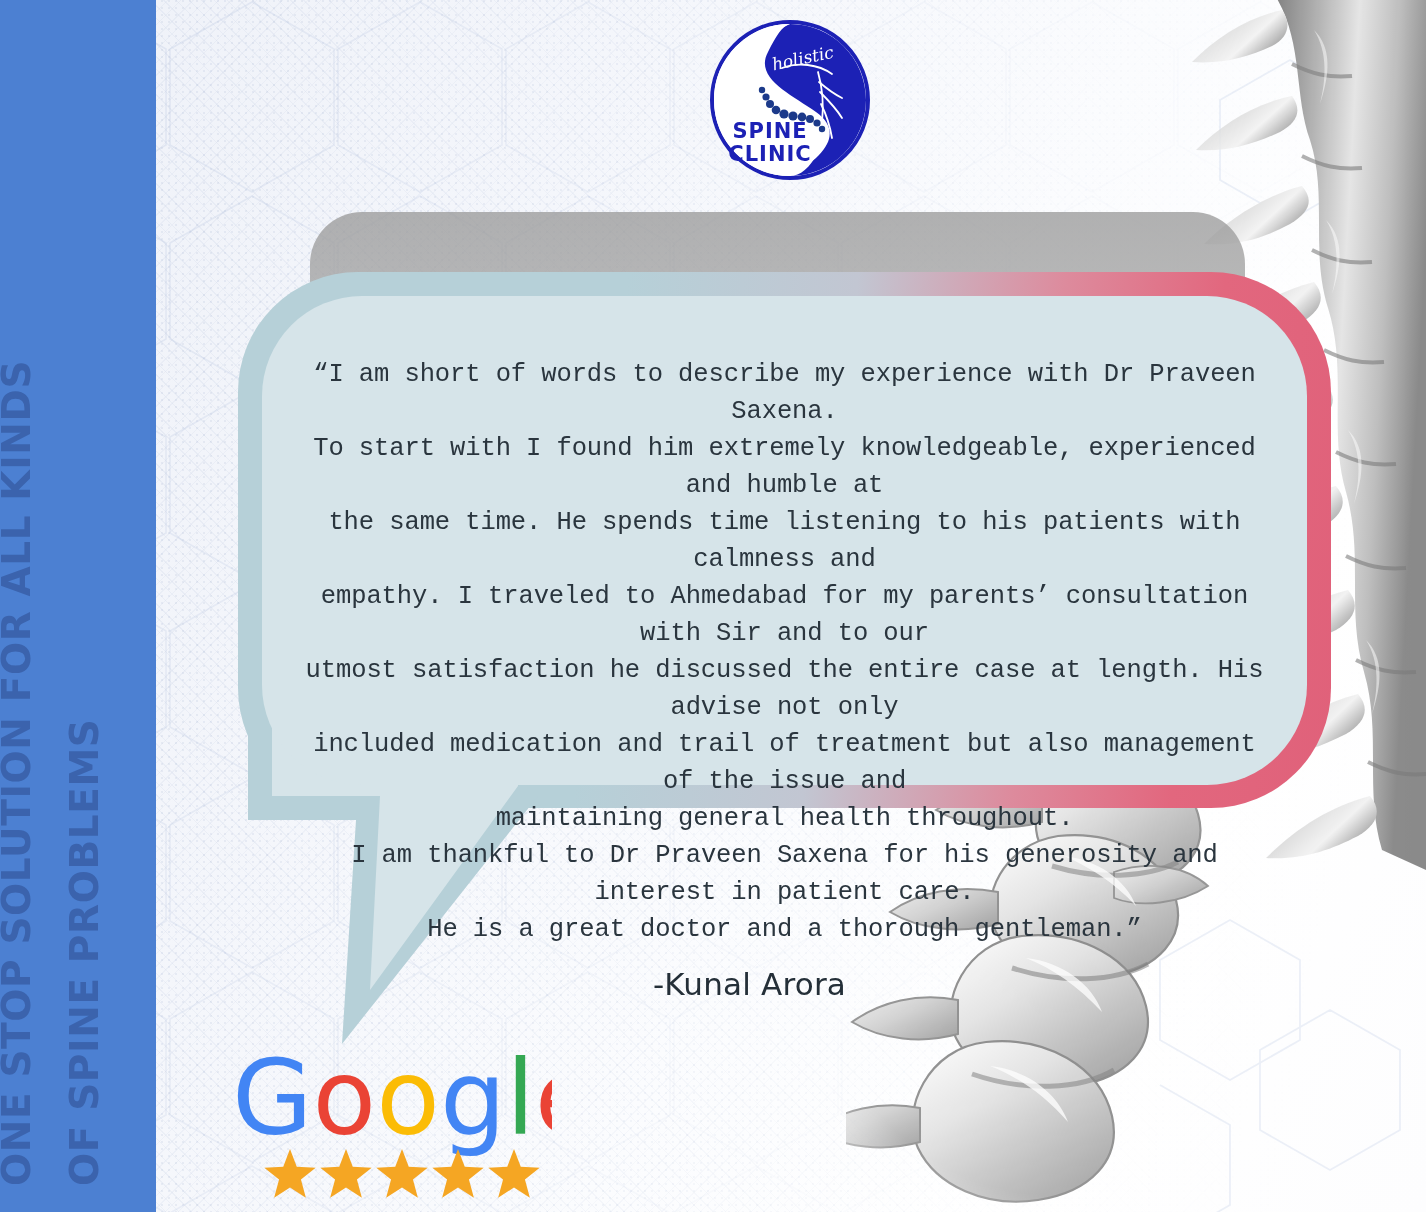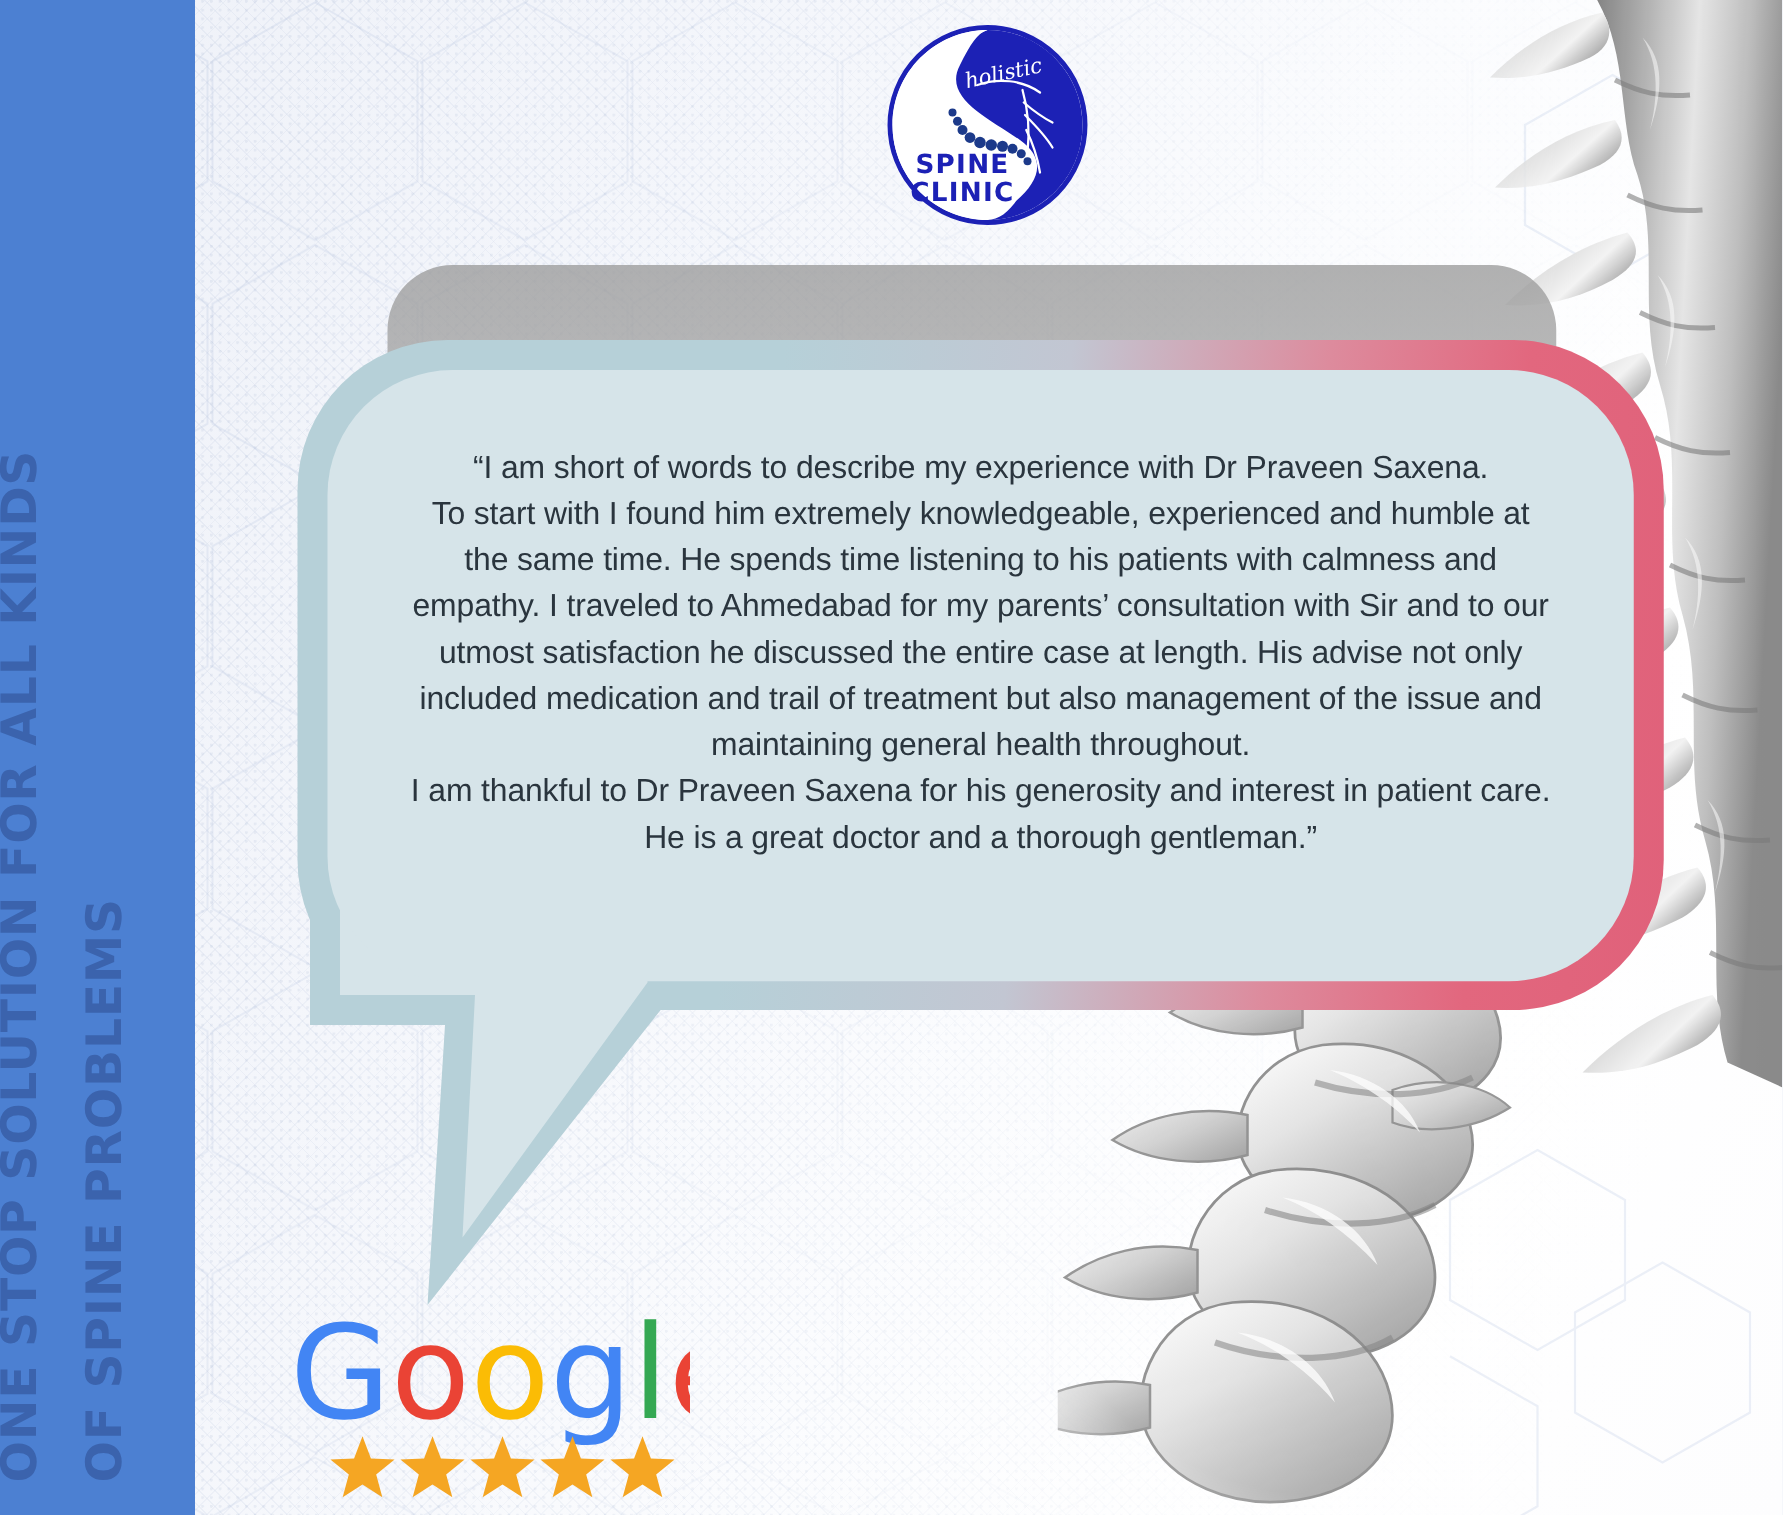--- a/index.html
+++ b/index.html
@@ -122,21 +122,21 @@
     background:#d6e4e9;
     z-index:5;
     display:flex;
     flex-direction:column;
     justify-content:flex-start;
     padding:60px 22px 26px 22px;
   }
 
   #quote-text {
     text-align:center;
-    font-family:Liberation Sans, sans-serif;
+    font-family:Liberation Mono, monospace;
     font-size:25.5px;
     line-height:37px;
     color:#2a353e;
     letter-spacing:-.1px;
     white-space:pre-line;
     padding:0 18px;
   }
   #quote-author {
     margin-top:18px;
     text-align:center;
@@ -337,20 +337,21 @@
   <div id="bubble-inner">
     <div id="quote-text">“I am short of words to describe my experience with Dr Praveen Saxena.
 To start with I found him extremely knowledgeable, experienced and humble at
 the same time. He spends time listening to his patients with calmness and
 empathy. I traveled to Ahmedabad for my parents’ consultation with Sir and to our
 utmost satisfaction he discussed the entire case at length. His advise not only
 included medication and trail of treatment but also management of the issue and
 maintaining general health throughout.
 I am thankful to Dr Praveen Saxena for his generosity and interest in patient care.
 He is a great doctor and a thorough gentleman.”</div>
+    <div id="quote-author">-Kunal Arora</div>
   </div>
 
   <svg id="logo" viewBox="0 0 168 168">
     <circle cx="84" cy="84" r="80" fill="#ffffff"></circle>
     <circle cx="84" cy="84" r="78" fill="none" stroke="#1c21b5" stroke-width="4"></circle>
 
     <path d="M84 8 C126 8 160 42 160 84 C160 126 126 160 84 160
              C120 140 138 116 110 96 C84 78 48 62 62 36 C70 20 76 10 84 8 Z" fill="#1c21b5"></path>
     <path d="M84 8 C52 22 34 48 56 72 C80 98 124 108 112 136
              C104 152 94 160 84 160 C42 160 8 126 8 84 C8 42 42 8 84 8 Z" fill="#ffffff"></path>

